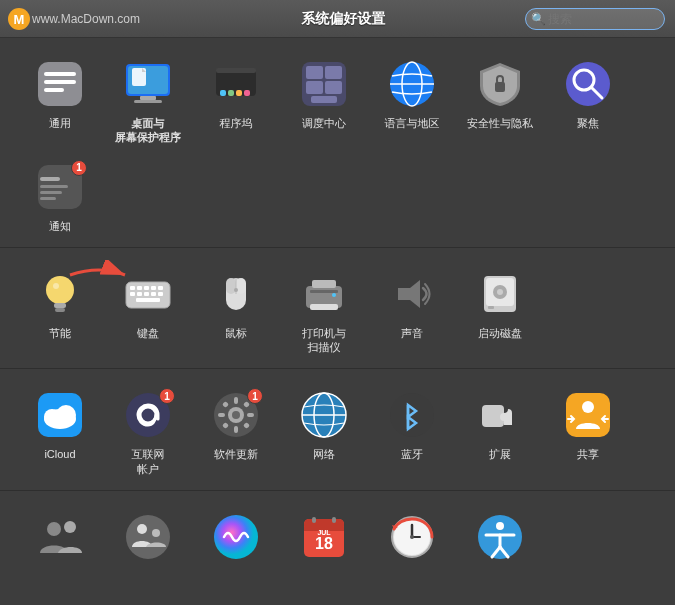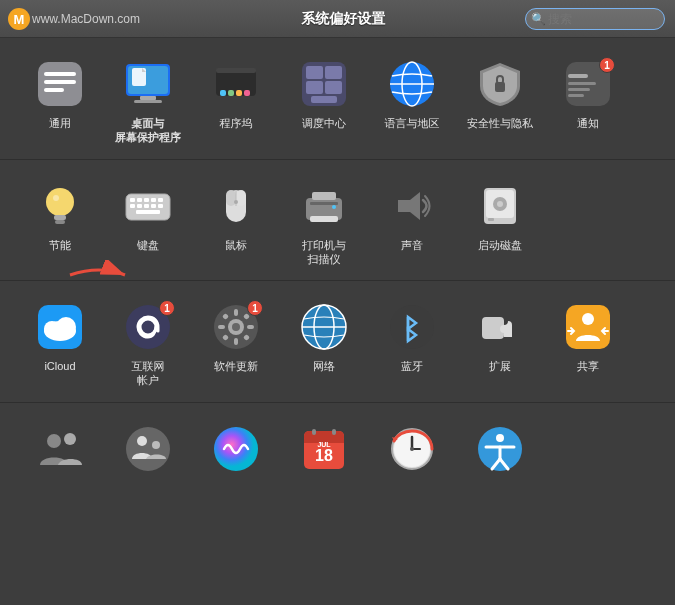--- a/index.html
+++ b/index.html
@@ -233,20 +233,30 @@
           <svg width="48" height="48" viewBox="0 0 48 48">
             <path d="M24 3 L44 11 L44 26 C44 37 34 44 24 46 C14 44 4 37 4 26 L4 11 Z" fill="#888"></path>
             <path d="M24 6 L41 13 L41 26 C41 35 33 41 24 43 C15 41 7 35 7 26 L7 13 Z" fill="#aaa"></path>
             <rect x="19" y="22" width="10" height="10" rx="2" fill="#555"></rect>
             <rect x="21" y="16" width="6" height="8" rx="3" fill="none" stroke="#555" stroke-width="2"></rect>
           </svg>
         </div>
         <span class="pref-label">安全性与隐私</span>
       </div>
 
+      <div class="pref-item">
+        <div class="icon-wrap">
+          <svg width="48" height="48" viewBox="0 0 48 48">
+            <circle cx="24" cy="24" r="22" fill="#5b5bce"></circle>
+            <circle cx="20" cy="20" r="10" fill="none" stroke="#fff" stroke-width="3"></circle>
+            <line x1="27" y1="27" x2="38" y2="38" stroke="#fff" stroke-width="3" stroke-linecap="round"></line>
+          </svg>
+        </div>
+        <span class="pref-label">聚焦</span>
+      </div>
 
       <div class="pref-item">
         <div class="icon-wrap">
           <svg width="48" height="48" viewBox="0 0 48 48">
             <rect x="2" y="2" width="44" height="44" rx="10" fill="#555"></rect>
             <rect x="4" y="14" width="20" height="4" rx="2" fill="#aaa"></rect>
             <rect x="4" y="22" width="28" height="3" rx="1.5" fill="#888"></rect>
             <rect x="4" y="28" width="22" height="3" rx="1.5" fill="#888"></rect>
             <rect x="4" y="34" width="16" height="3" rx="1.5" fill="#888"></rect>
           </svg>

